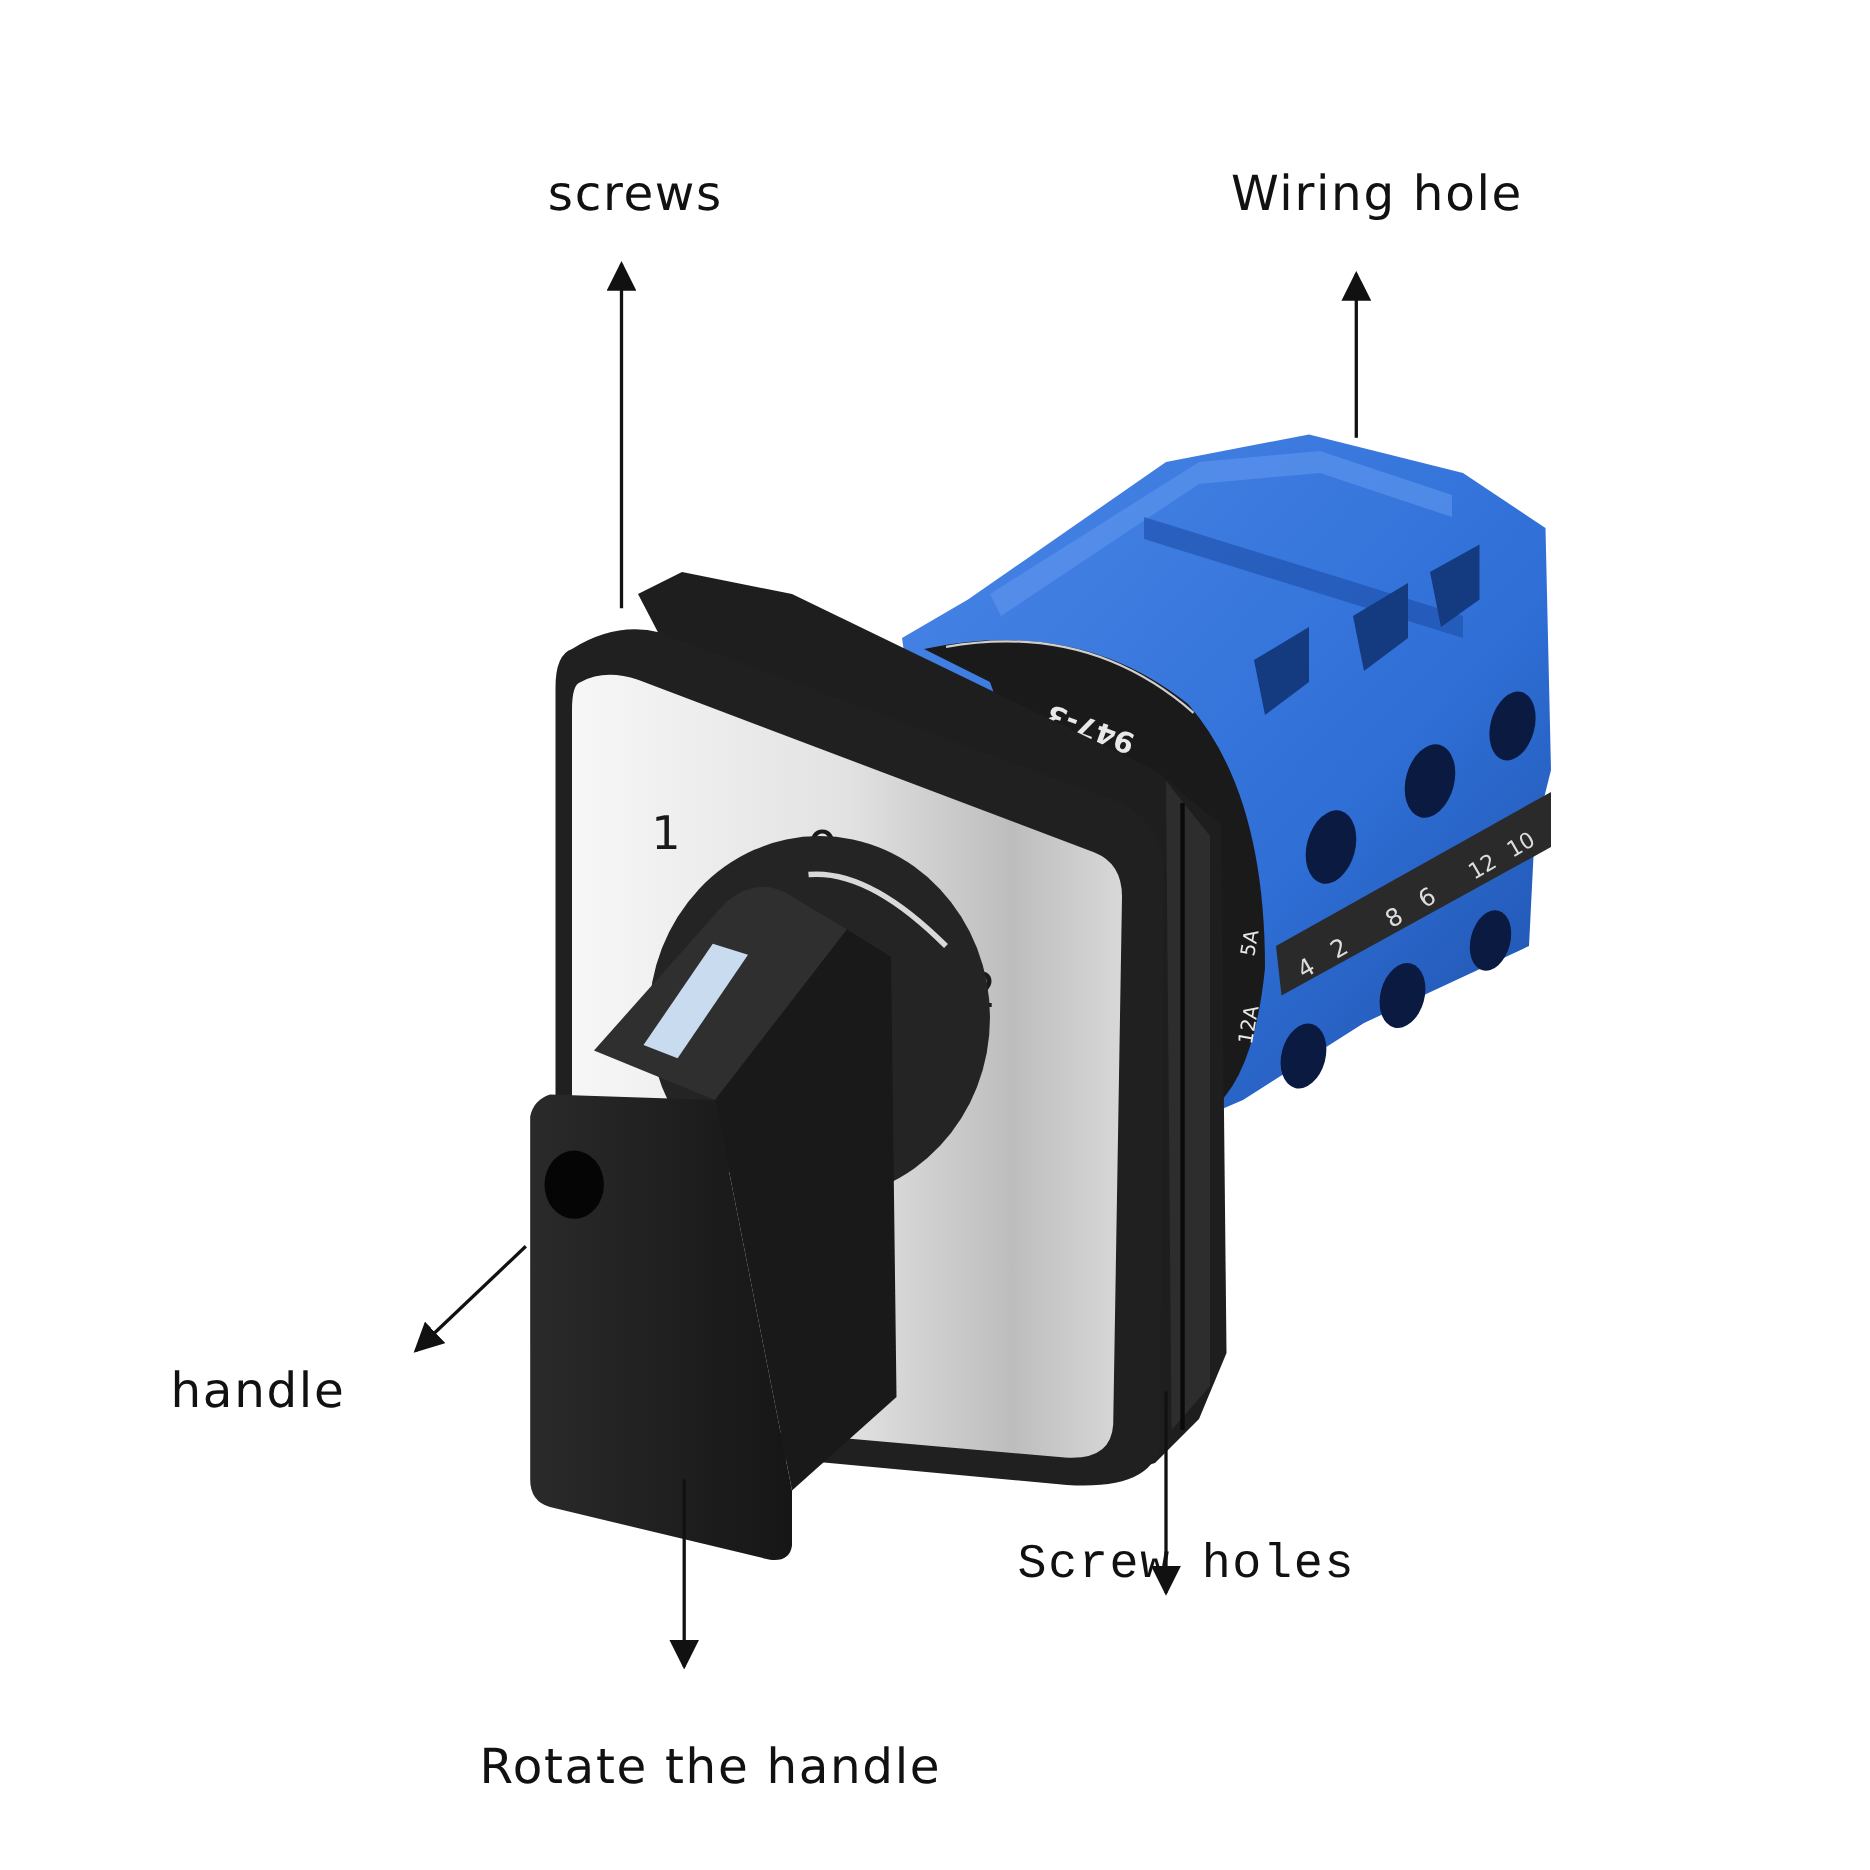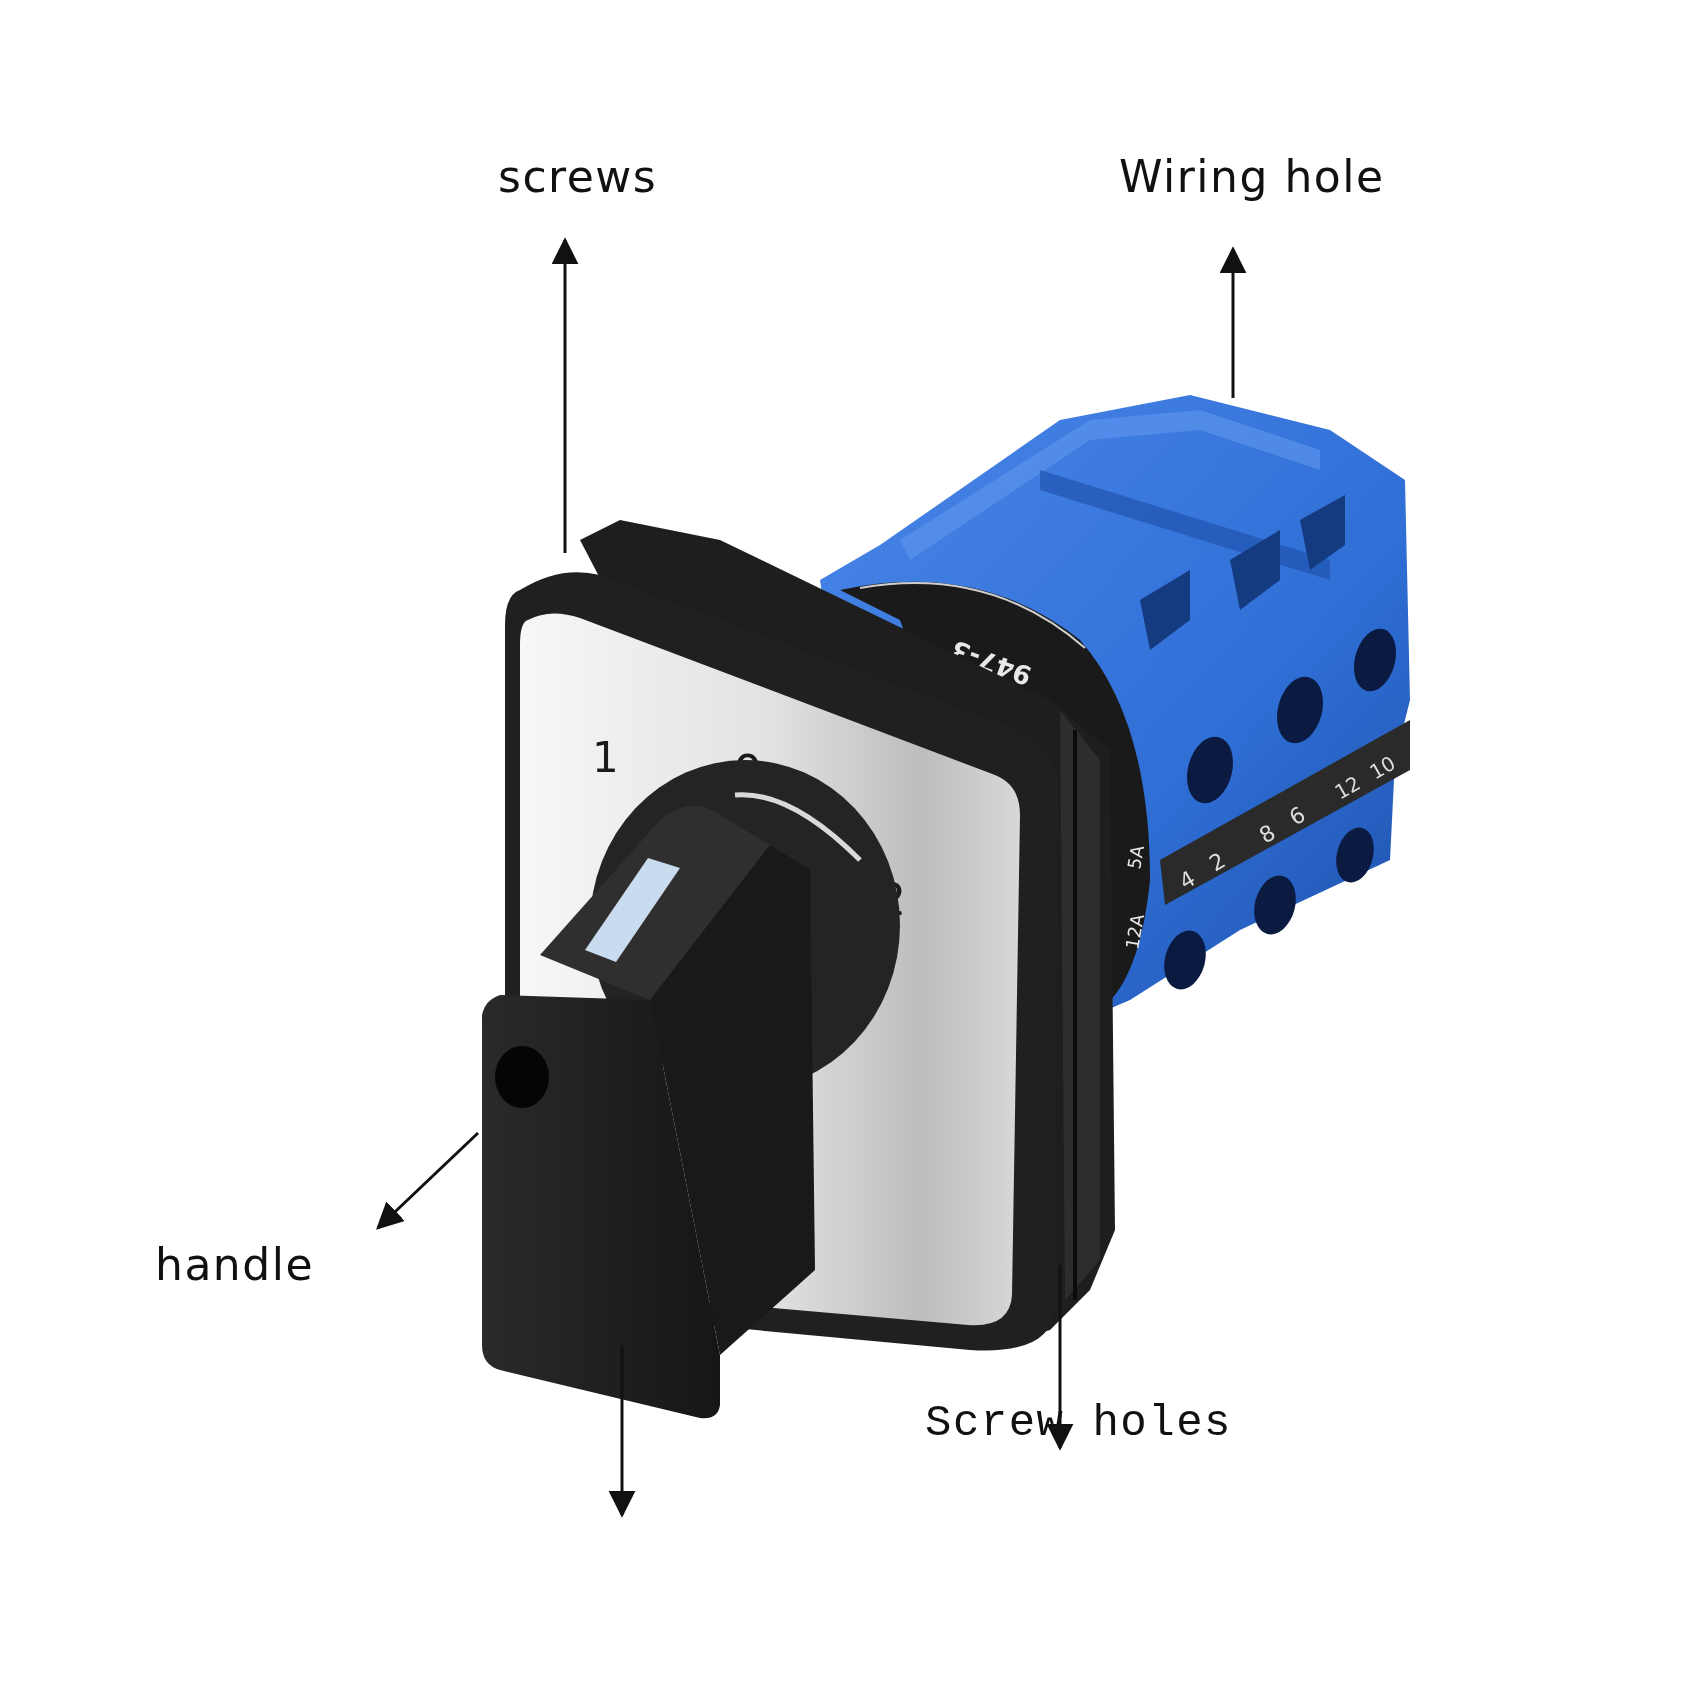--- a/index.html
+++ b/index.html
@@ -117,14 +117,15 @@
       <line x1="622" y1="1345" x2="622" y2="1515" stroke="#111" stroke-width="3" marker-end="url(#arrowHead)"></line>
       <line x1="1060" y1="1265" x2="1060" y2="1448" stroke="#111" stroke-width="3" marker-end="url(#arrowHead)"></line>
     </g>
   </svg>
 
   <div id="lbl-panel" class="label">screws</div>
   <div id="lbl-wiring" class="label">Wiring hole</div>
   <div id="lbl-screws" class="label">
     <div>handle</div>
   </div>
+  <div id="lbl-rotate" class="label">Rotate the handle</div>
   <div id="lbl-screwholes" class="label">Screw holes</div>
 </div>
 
 </body></html>

